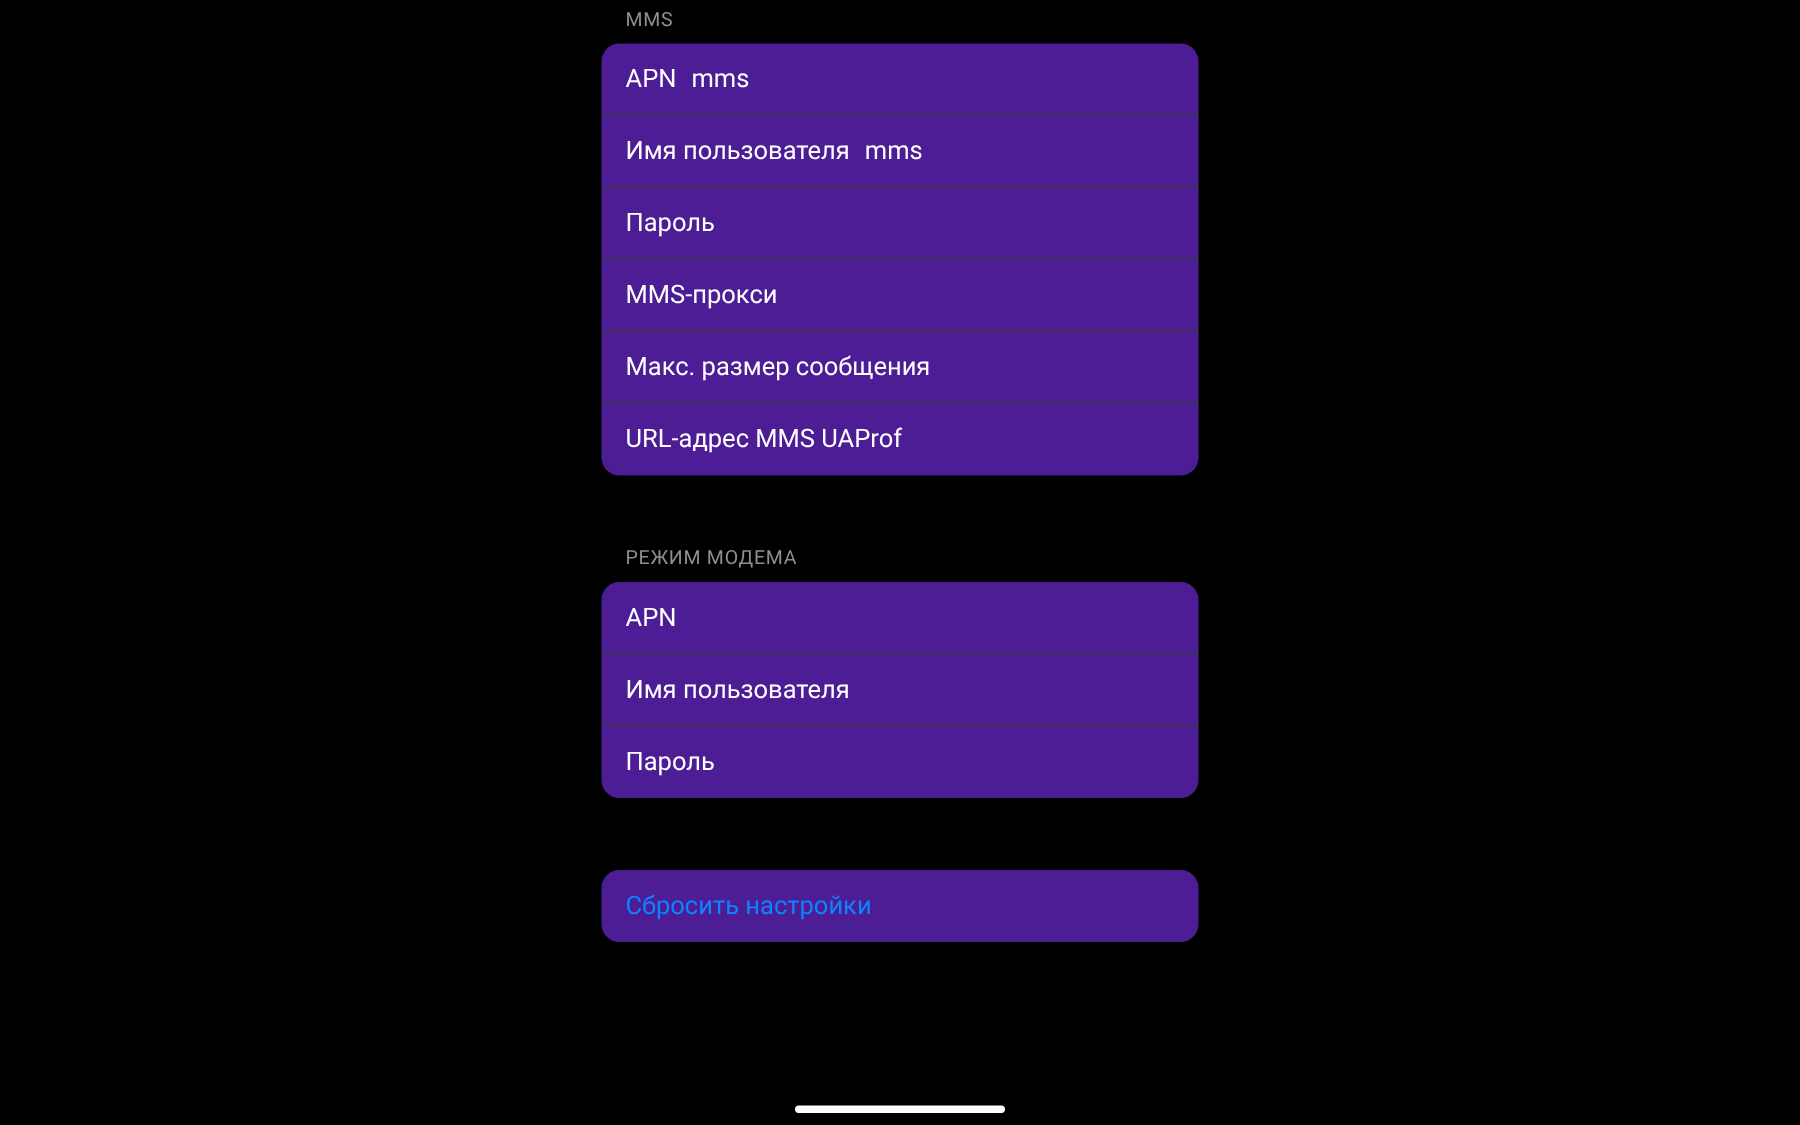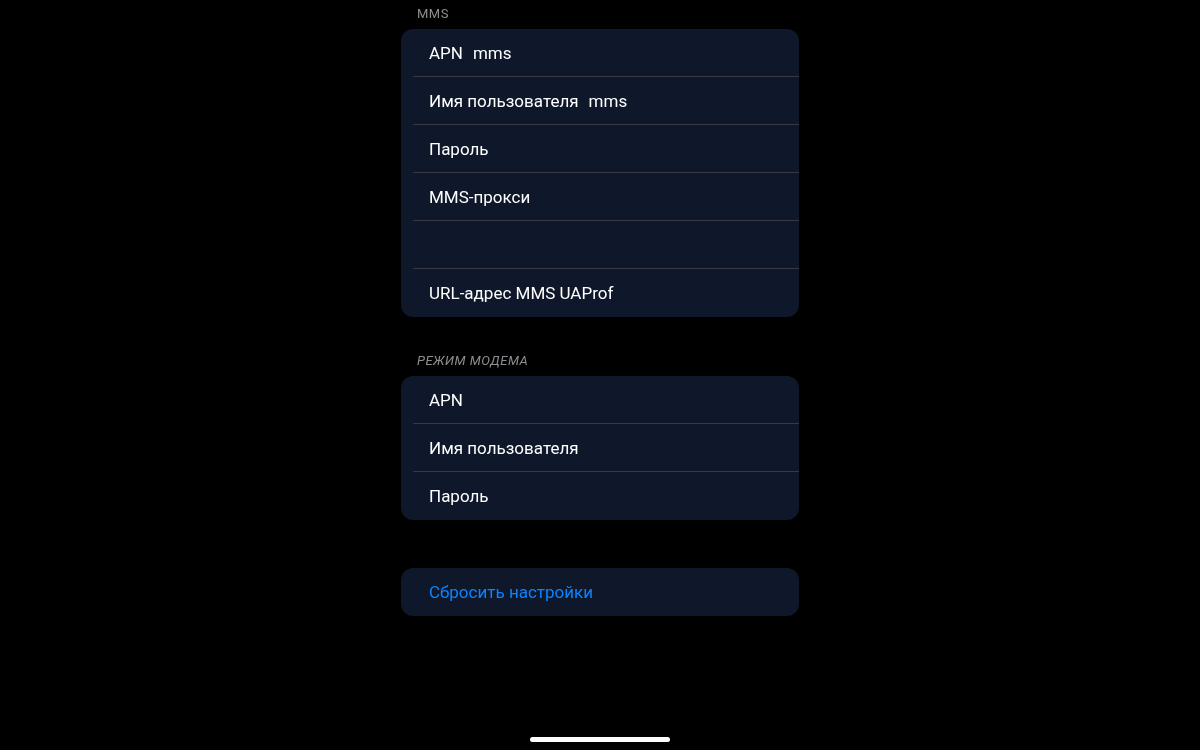--- a/index.html
+++ b/index.html
@@ -24,28 +24,26 @@
       font-size: 13px;
       color: #8e8e93;
       padding: 8px 16px 8px 16px;
       text-transform: uppercase;
       letter-spacing: 0.5px;
     }
     .section-header.first {
       padding-top: 6px;
     }
     .section-header.spaced {
-      padding-top: 36px;
-      font-style: italic;
+      padding-top: 48px;
     }
     .section {
-      background: #0f172a;
+      background: #4c1d95;
       border-radius: 12px;
       overflow: hidden;
-      padding-left: 12px;
     }
     .row {
       display: flex;
       align-items: center;
       padding: 13px 16px;
       min-height: 48px;
       border-bottom: 0.5px solid #3a3a3c;
     }
     .row:last-child {
       border-bottom: none;
@@ -111,20 +109,21 @@
       <input class="row-value" value="mms" style="">
     </div>
     <div class="row">
       <span class="row-label">Пароль</span>
       <input class="row-value" type="password" value="" style="">
     </div>
     <div class="row">
       <span class="row-label">MMS-прокси</span>
     </div>
     <div class="row">
+      <span class="row-label">Макс. размер сообщения</span>
     </div>
     <div class="row">
       <span class="row-label">URL-адрес MMS UAProf</span>
       <input class="row-value" value="" style="">
     </div>
   </div>
 
   <div class="section-header spaced">РЕЖИМ МОДЕМА</div>
   <div class="section">
     <div class="row">

